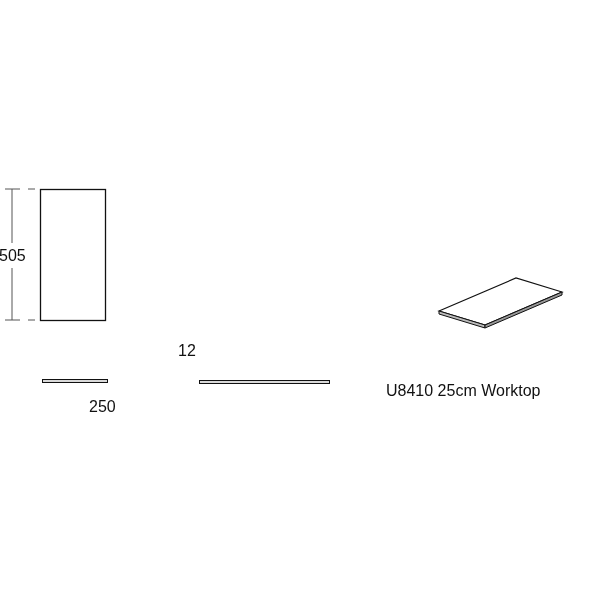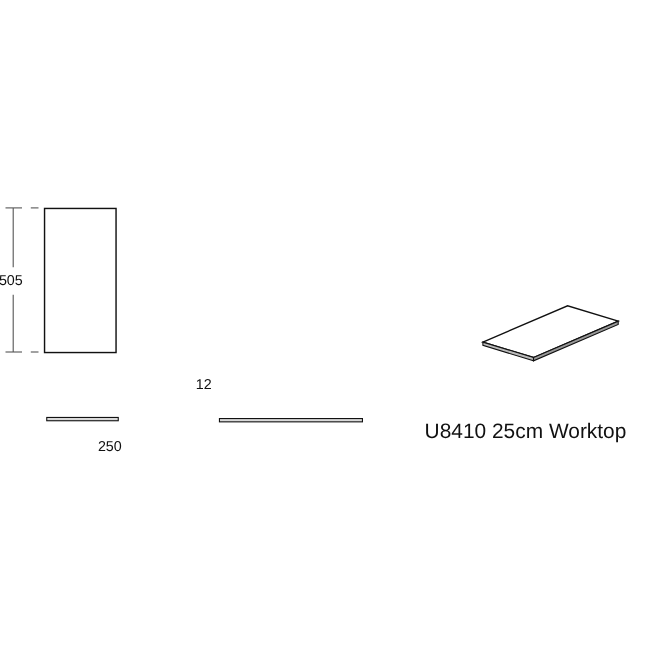--- a/index.html
+++ b/index.html
@@ -1,21 +1,21 @@
 <!DOCTYPE html>
 <html><head>
   <meta charset="utf-8">
   <style>
     html, body { margin: 0; padding: 0; background: #ffffff; }
     body { width: 600px; height: 600px; position: relative; overflow: hidden;
            font-family: "Liberation Sans", sans-serif; color: #111; }
     .abs { position: absolute; }
     svg.canvas { position: absolute; left: 0; top: 0; }
-    .dim-label { font-size: 13px; color: #111; }
-    .title { font-size: 19px; color: #111; white-space: nowrap; }
+    .dim-label { font-size: 16px; color: #111; }
+    .title { font-size: 16px; color: #111; white-space: nowrap; }
   </style>
 </head>
 <body>
 
 <svg class="canvas" width="600" height="600" viewBox="0 0 600 600">
 
   <g>
     <line x1="12" y1="189" x2="12" y2="243" stroke="#555" stroke-width="1"></line>
     <line x1="12" y1="268" x2="12" y2="320" stroke="#555" stroke-width="1"></line>
     <line x1="5" y1="189" x2="20" y2="189" stroke="#555" stroke-width="1"></line>

